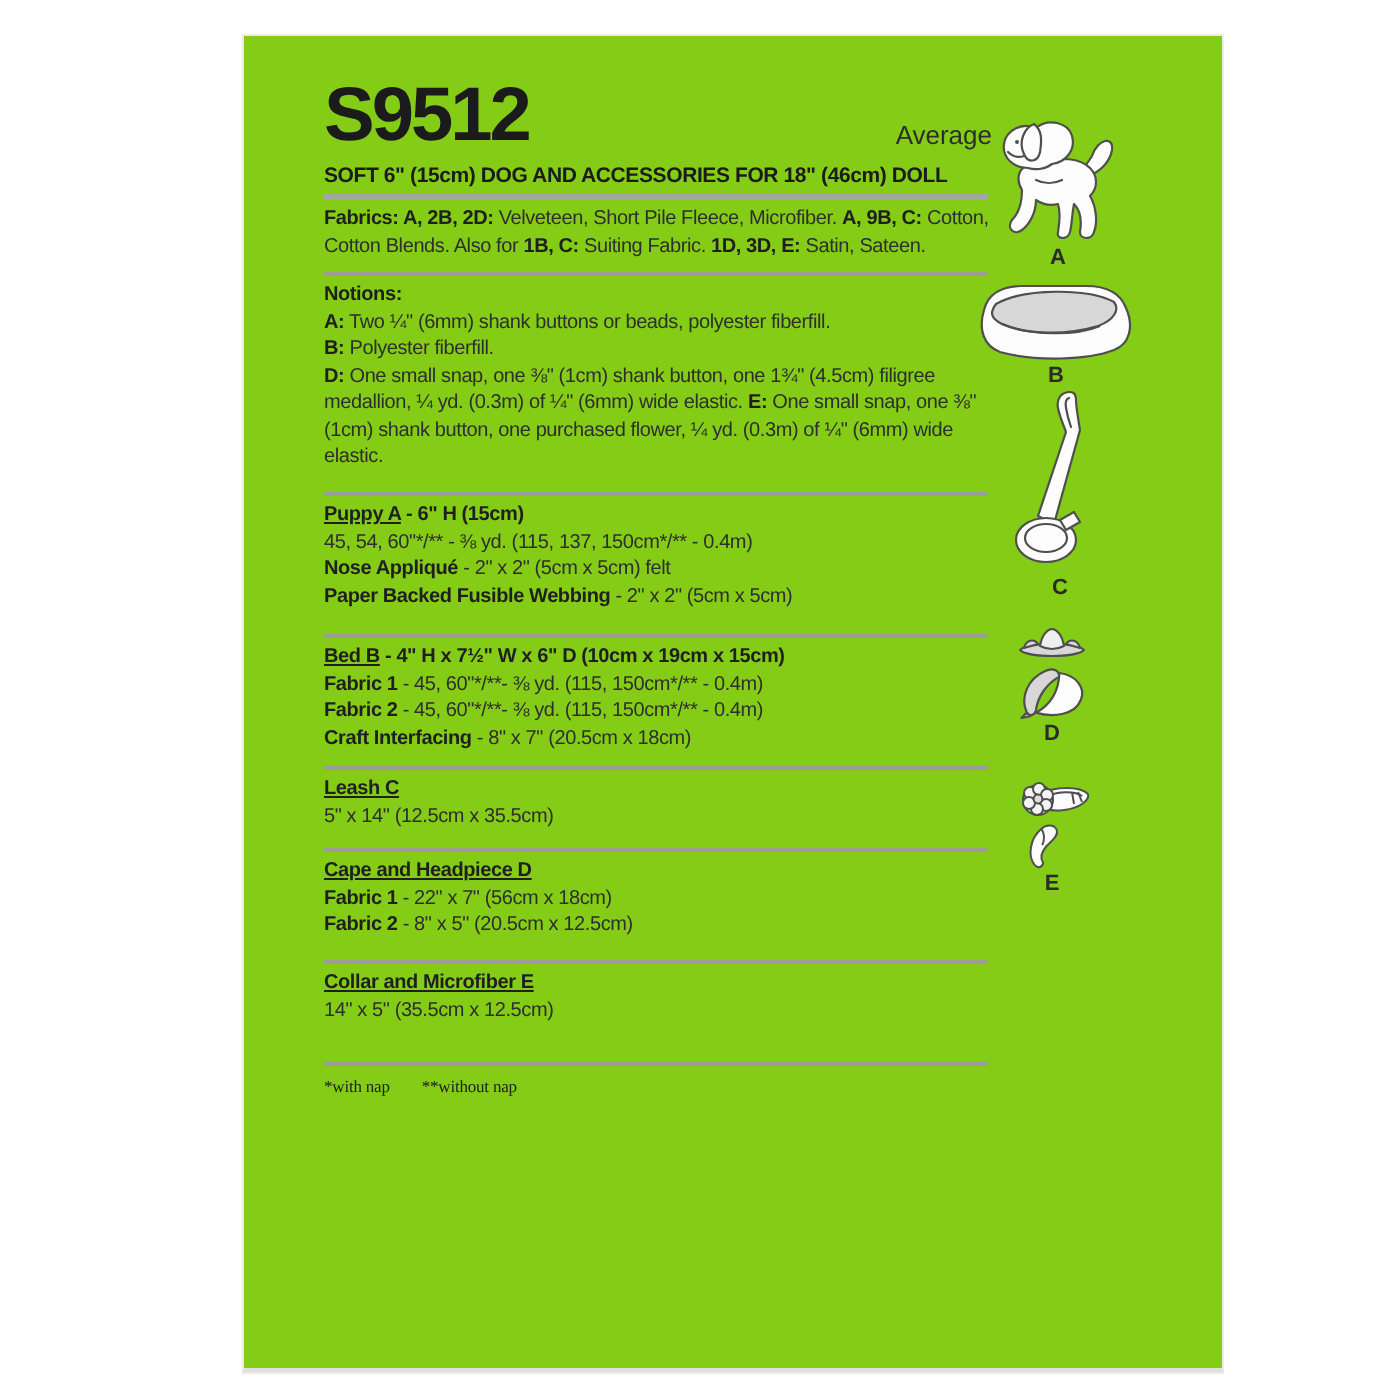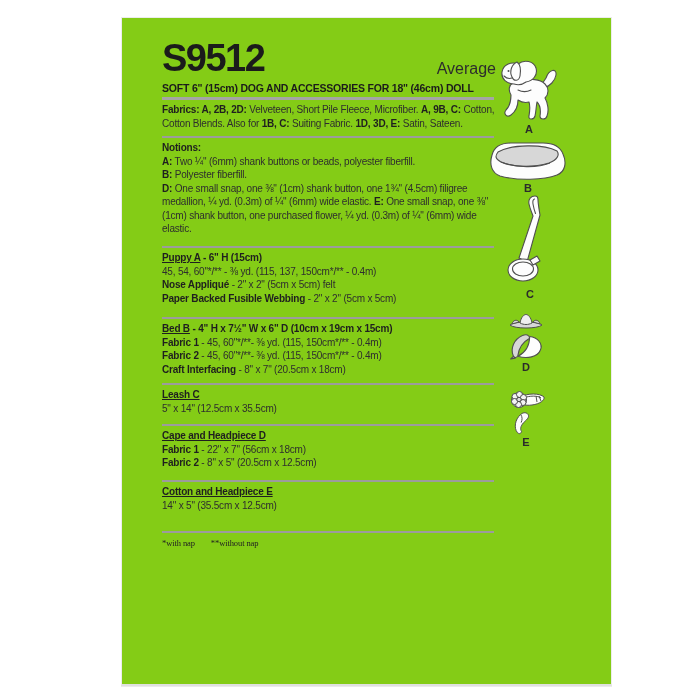--- a/index.html
+++ b/index.html
@@ -13,21 +13,21 @@
     background:#84cc16;border:1px solid #ececec;border-bottom:2px solid #e0e0e0;
     box-shadow:0 1px 0 #ebebeb;
     margin-left:16px;
   }
   .abs{position:absolute;}
   .col{left:40px;width:334px;}
   .pattern-number{
     font-size:38px;font-weight:bold;letter-spacing:-1.5px;color:#1b1b1b;
     line-height:40px;top:20px;
   }
-  .difficulty{top:42px;text-align:right;font-size:16px;color:#2d2d2d;}
+  .difficulty{top:42px;text-align:right;font-size:13px;color:#2d2d2d;}
   .subtitle{top:64px;font-size:10.5px;font-weight:bold;letter-spacing:-0.2px;color:#1b1b1b;white-space:nowrap;}
   .rule{left:40px;width:332px;height:2px;background:#9c9c9c;}
   .rule-thick{height:3px;background:#a5a5a5;}
   .textblock{font-size:10px;line-height:13.5px;letter-spacing:-0.2px;color:#2e2e2e;}
   .textblock .line{min-height:13.5px;}
   .b{font-weight:bold;color:#1f1f1f;}
   .u{text-decoration:underline;}
   .heading{font-size:10px;line-height:13.5px;letter-spacing:-0.2px;}
   .footnote{font-size:8.5px;letter-spacing:-0.1px;color:#222;font-family:Liberation Serif, serif;}
   .footnote span{margin-right:16px;}
@@ -95,21 +95,21 @@
     <div class="line heading"><span class="b u">Cape and Headpiece D</span></div>
     <div>
         <div class="line"><span class="b">Fabric 1</span><span> - 22" x 7" (56cm x 18cm)</span></div>
         <div class="line"><span class="b">Fabric 2</span><span> - 8" x 5" (20.5cm x 12.5cm)</span></div>
       </div>
   </div>
 
   <div class="abs rule" style="top:462px;"></div>
 
   <div class="abs col textblock" style="top:467px;">
-    <div class="line heading"><span class="b u">Cotton and Headpiece E</span></div>
+    <div class="line heading"><span class="b u">Collar and Microfiber E</span></div>
     <div>
         <div class="line"><span>14" x 5" (35.5cm x 12.5cm)</span></div>
       </div>
   </div>
 
   <div class="abs rule" style="top:513px;"></div>
 
   <div class="abs col footnote" style="top:520px;">
     <span>*with nap</span><span>**without nap</span>
   </div>

